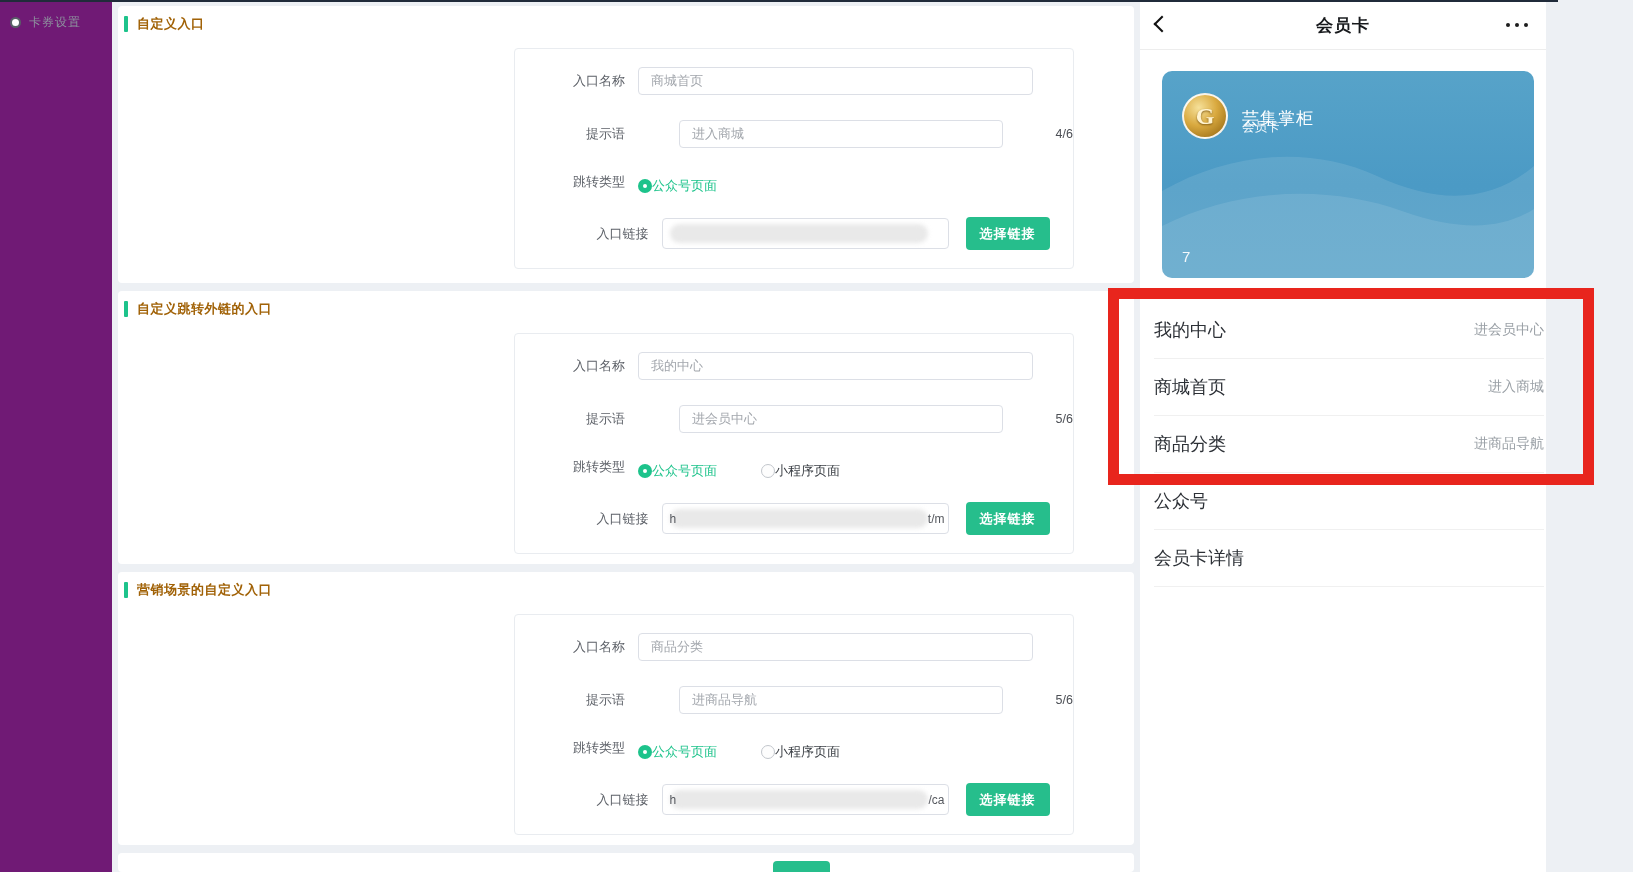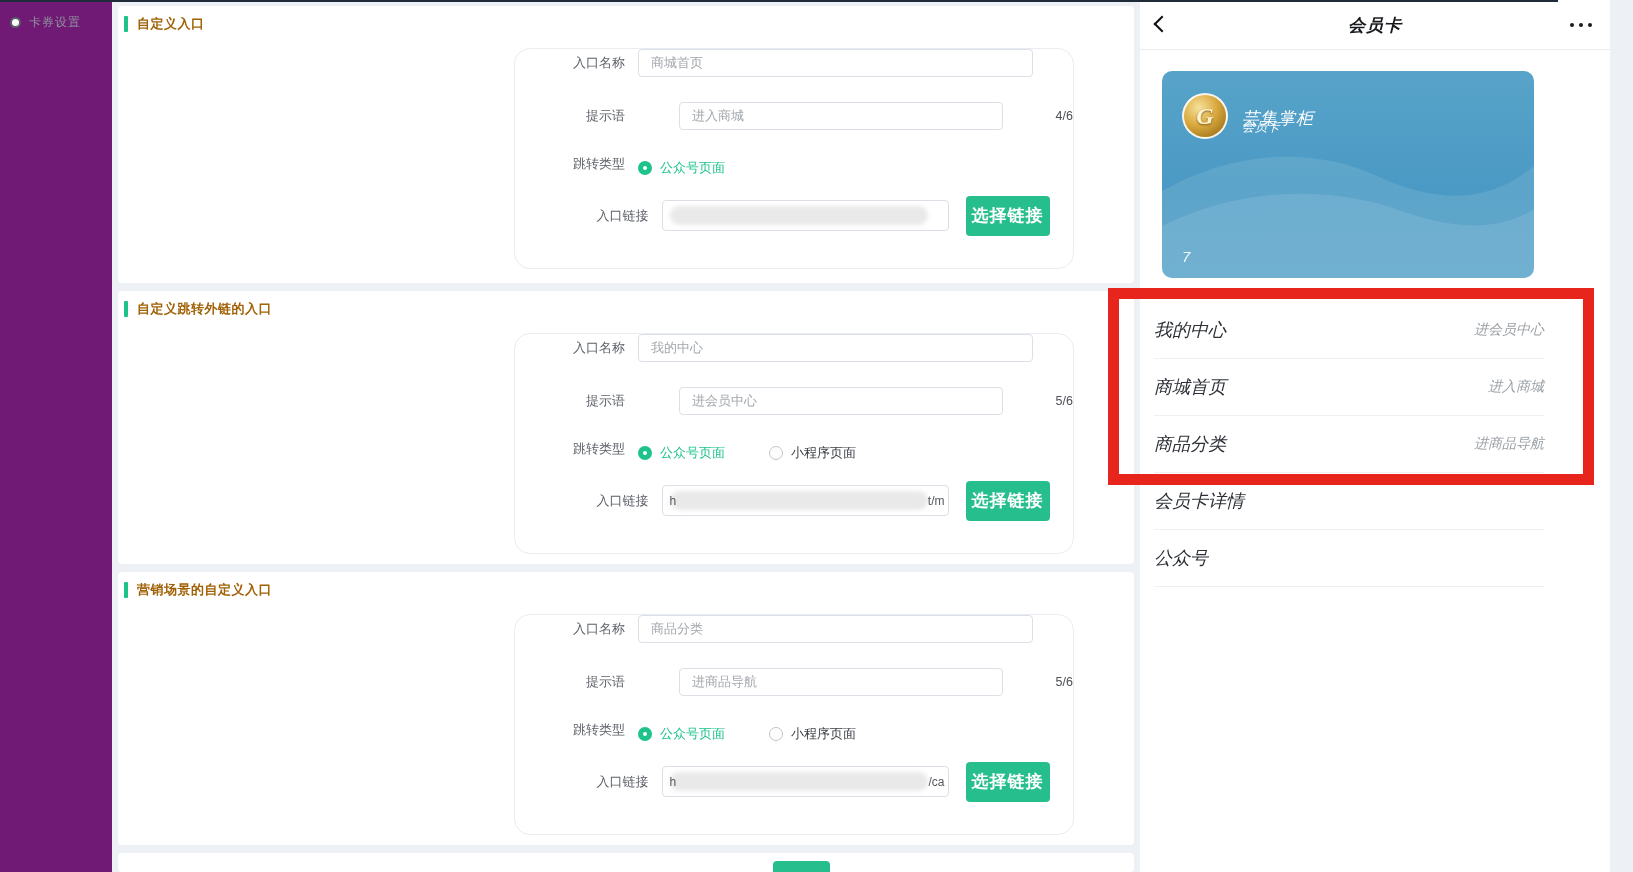--- a/index.html
+++ b/index.html
@@ -22,51 +22,51 @@
   .card { position:absolute; left:118px; width:1016px; background:#fff; border-radius:4px; }
   .card1 { top:6px;  height:277px; }
   .card2 { top:291px; height:273px; }
   .card3 { top:572px; height:273px; }
   .card4 { top:853px; height:19px; }
   .sec-title { position:absolute; top:9px; left:6px; display:flex; align-items:center; gap:9px; }
   .sec-bar { width:4px; height:16px; background:#1dc38b; border-radius:1px; }
   .sec-title .t { font-size:13px; font-weight:bold; color:#a16207; letter-spacing:0.5px; }
 
   .panel { position:absolute; right:60px; top:42px; width:560px; height:221px;
-           border:1px solid #e9ecf0; border-radius:16px; }
+           border:1px solid #e9ecf0; border-radius:4px; padding-top:18px; }
   .frow { display:flex; align-items:center; margin-left:14px; }
   .frow .flabel { width:96px; text-align:right; font-size:13px; color:#5d6168; margin-right:13px; flex:0 0 auto; }
   .tinput { width:395px; height:28px; border:1px solid #dcdfe6; border-radius:4px;
             padding:0 12px; font-size:13px; color:#a3a7ad; background:#fff; outline:none;
             font-family:"Liberation Sans", sans-serif; }
   .counter { margin-left:12px; font-size:12.5px; color:#4c4f55; }
   .row2 { margin-top:25px;gap:41px; }
   .row3 { margin-top:26px; height:16px; }
   .row4 { margin-top:27px; height:33px;justify-content:center; }
   .radio-group { display:flex; align-items:center; }
-  .rad { display:flex; align-items:center; gap:8px; cursor:pointer;margin-top:8px; }
+  .rad { display:flex; align-items:center; cursor:pointer;margin-top:8px; }
   .rad + .rad { margin-left:44px; }
   .rdot-on { width:14px; height:14px; border-radius:50%; background:#1dc38b; display:flex; align-items:center; justify-content:center; }
   .rdot-on i { width:4px; height:4px; border-radius:50%; background:#fff; }
   .rdot-off { width:14px; height:14px; border-radius:50%; border:1px solid #c2c6cc; background:#fdfdfd; }
   .rad .on-lbl  { font-size:13px; color:#1dc38b; }
   .rad .off-lbl { font-size:13px; color:#3c4046; }
 
   .link-box { position:relative; width:287px; height:31px; border:1px solid #dcdfe6; border-radius:4px; background:#fff; }
   .blurbar { position:absolute; left:7px; right:20px; top:5px; bottom:5px; background:#e9e9e9; border-radius:10px; filter:blur(2px); }
   .lk-prefix { position:absolute; left:7px; top:50%; transform:translateY(-50%); font-size:12px; color:#55585e; z-index:2; }
   .lk-suffix { position:absolute; right:3px; top:50%; transform:translateY(-50%); font-size:12px; color:#55585e; z-index:2; }
-  .pick-btn { margin-left:17px; width:84px; height:40px; background:#26be8c; color:#fff; border:none;
-              border-radius:4px; font-size:17px; font-weight:bold; cursor:pointer; letter-spacing:1px;
+  .pick-btn { margin-left:17px; width:84px; height:33px; background:#26be8c; color:#fff; border:none;
+              border-radius:4px; font-size:13px; font-weight:bold; cursor:pointer; letter-spacing:1px;
               font-family:"Liberation Sans", sans-serif; }
   .save-btn { position:absolute; left:655px; top:8px; width:57px; height:30px; background:#26be8c;
               border:none; border-radius:4px; cursor:pointer; }
 
   
-  .phone { position:absolute; left:1140px; top:0; width:470px; height:872px; background:#fff;font-style:italic; }
+  .phone { position:absolute; left:1140px; top:0; width:406px; height:872px; background:#fff; }
   .ph-header { position:relative; height:50px; border-bottom:1px solid #ededed; }
   .back-ic { position:absolute; left:16px; top:18px; width:12px; height:12px;
              border-left:2.5px solid #111; border-bottom:2.5px solid #111; transform:rotate(45deg); cursor:pointer; }
   .ph-title { position:absolute; left:0; right:0; top:0; height:50px; display:flex; align-items:center; justify-content:center;
               font-size:17px; font-weight:bold; color:#17191c; letter-spacing:1px; }
   .more-ic { position:absolute; right:18px; top:23px; display:flex; gap:5px; cursor:pointer; }
   .more-ic i { width:4px; height:4px; border-radius:50%; background:#1c1c1c; }
 
   .mcard { position:absolute; left:22px; top:71px; width:372px; height:207px; border-radius:10px;
            background:linear-gradient(180deg,#57a3c9 0%,#4b9ac5 55%,#4f9dc6 100%); overflow:hidden; }
@@ -258,23 +258,23 @@
     </div>
     <div class="mrow">
       <span class="ml">商城首页</span>
       <span class="mh">进入商城</span>
     </div>
     <div class="mrow">
       <span class="ml">商品分类</span>
       <span class="mh">进商品导航</span>
     </div>
     <div class="mrow">
+      <span class="ml">公众号</span>
+      <span class="mh"></span>
+    </div>
+    <div class="mrow">
       <span class="ml">会员卡详情</span>
       <span class="mh"></span>
     </div>
-    <div class="mrow">
-      <span class="ml">公众号</span>
-      <span class="mh"></span>
-    </div>
   </div>
 </div>
 
 <div class="red-annot"></div>
 
 </body></html>

